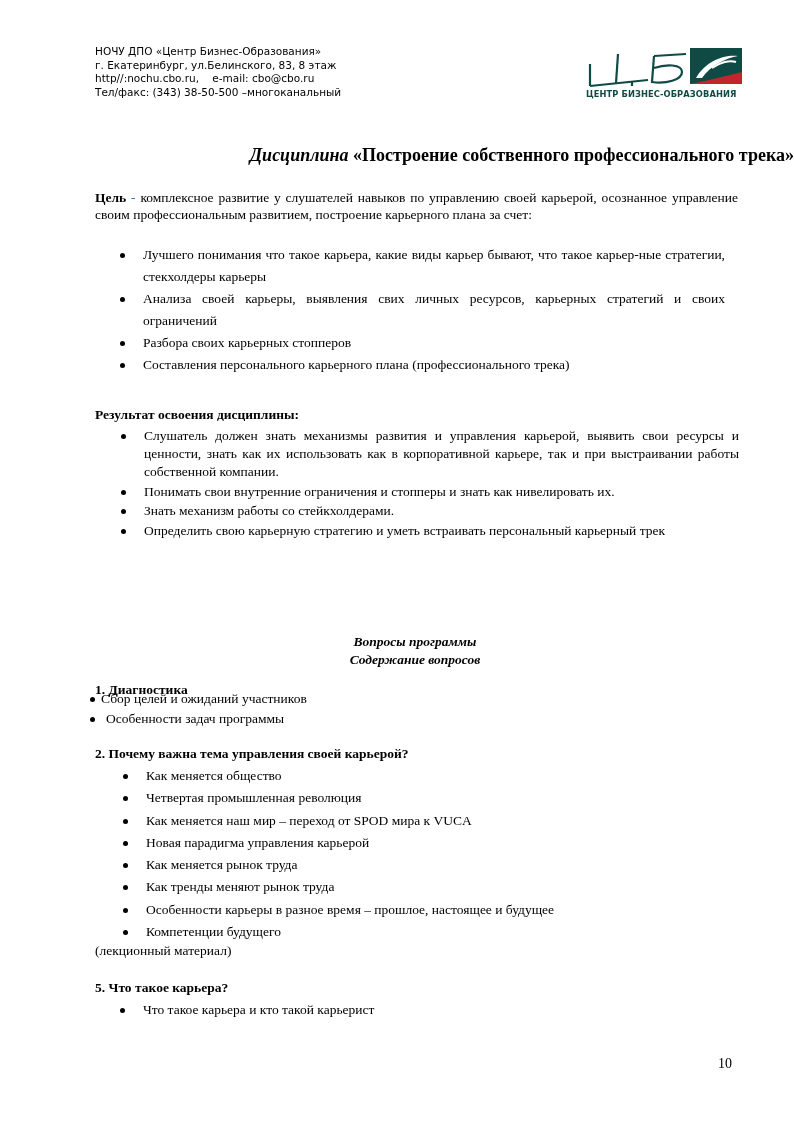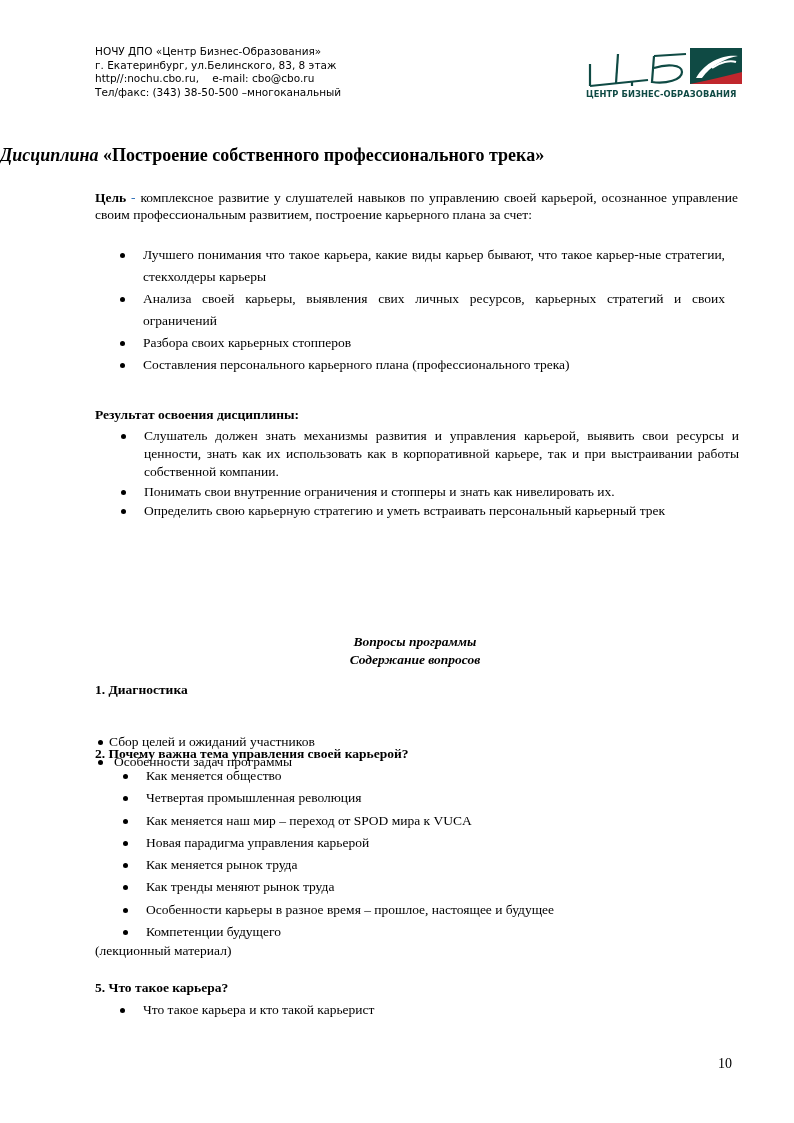--- a/index.html
+++ b/index.html
@@ -6,21 +6,21 @@
   body { width: 794px; height: 1123px; position: relative; overflow: hidden; color: #000; }
   .page { position: absolute; left: 0; top: 0; width: 794px; height: 1123px; }
 
   .header-info { position: absolute; left: 95px; top: 45px; font-family: "DejaVu Sans", sans-serif; font-size: 10.5px; line-height: 13.5px; color: #000; }
   .header-info div { white-space: pre; }
 
   .logo { position: absolute; left: 586px; top: 46px; width: 160px; height: 60px; }
   .logo svg { display: block; }
   .logo-caption { position: absolute; left: 0; top: 43px; width: 160px; font-family: "DejaVu Sans", sans-serif; font-weight: bold; font-size: 8.3px; color: #0f4a44; letter-spacing: 0.1px; white-space: nowrap; }
 
-  .title { position: absolute; left: 0; top: 145px; width: 794px; text-align: left; font-family: "Liberation Serif", serif; font-weight: bold; font-size: 18px; }
+  .title { position: absolute; left: 0; top: 145px; width: 794px; text-align: right; font-family: "Liberation Serif", serif; font-weight: bold; font-size: 18px; }
   .title .it { font-style: italic; }
 
   .para { position: absolute; left: 95px; width: 643px; font-family: "Liberation Serif", serif; font-size: 13.5px; line-height: 17px; text-align: justify; }
   .para b { font-weight: bold; }
   .dash { color: #2e6fb7; }
 
   ul.bl { list-style: none; margin: 0; padding: 0; position: absolute; font-family: "Liberation Serif", serif; font-size: 13.5px; }
   ul.bl li { position: relative; padding-left: 24px; text-align: justify; }
   ul.bl li::before { content: ""; position: absolute; left: 1px; width: 5px; height: 5px; border-radius: 50%; background: #000; }
 
@@ -30,21 +30,21 @@
   ul.goals li.two { line-height: 22px; }
 
   .res-head { position: absolute; left: 95px; top: 407px; font-family: Liberation Serif, serif; font-weight: bold; font-size: 13.5px; }
   ul.results { left: 120px; top: 427px; width: 619px; }
   ul.results li { line-height: 18px; margin-bottom: 1.5px; }
   ul.results li::before { top: 7px; }
 
   .q-title { position: absolute; left: 0; width: 830px; text-align: center; font-family: "Liberation Serif", serif; font-weight: bold; font-style: italic; font-size: 13.5px; }
 
   .sec { position: absolute; left: 95px; font-family: "Liberation Serif", serif; font-weight: bold; font-size: 13.5px; }
-  ul.s1 { left: 96px; top: 689px; width: 400px; margin-top: 43px; }
+  ul.s1 { left: 88px; top: 689px; width: 400px; }
   ul.s1 li { line-height: 20px; padding-left: 13px; }
   ul.s1 li::before { top: 8px; left: 2px; }
   ul.s1 li.wide { padding-left: 18px; }
 
   ul.s2 { left: 122px; top: 765px; width: 560px; }
   ul.s2 li { line-height: 22.3px; }
   ul.s2 li::before { top: 9px; }
 
   .lect { position: absolute; left: 95px; top: 943px; font-family: "Liberation Serif", serif; font-size: 13.5px; }
 
@@ -100,20 +100,21 @@
     <li class="two">Лучшего понимания что такое карьера, какие виды карьер бывают, что такое карьер-ные стратегии, стекхолдеры карьеры</li>
     <li class="two">Анализа своей карьеры, выявления свих личных ресурсов, карьерных стратегий и своих ограничений</li>
     <li>Разбора своих карьерных стопперов</li>
     <li>Составления персонального карьерного плана (профессионального трека)</li>
   </ul>
 
   <div class="res-head">Результат освоения дисциплины:</div>
   <ul class="bl results">
     <li>Слушатель должен знать механизмы развития и управления карьерой,  выявить свои ресурсы и ценности, знать как их использовать как в корпоративной карьере, так и при выстраивании работы собственной компании.</li>
     <li>Понимать свои внутренние ограничения и стопперы и знать как нивелировать их.</li>
+    <li>Знать механизм работы со стейкхолдерами.</li>
     <li>Определить свою карьерную стратегию и уметь встраивать персональный карьерный трек</li>
   </ul>
 
   <div class="q-title" style="top:634px;">Вопросы программы</div>
   <div class="q-title" style="top:652px;">Содержание вопросов</div>
 
   <div class="sec" style="top:670px;margin-top:12px;">1. Диагностика</div>
   <ul class="bl s1">
     <li>Сбор целей и ожиданий участников</li>
     <li class="wide">Особенности задач программы</li>

